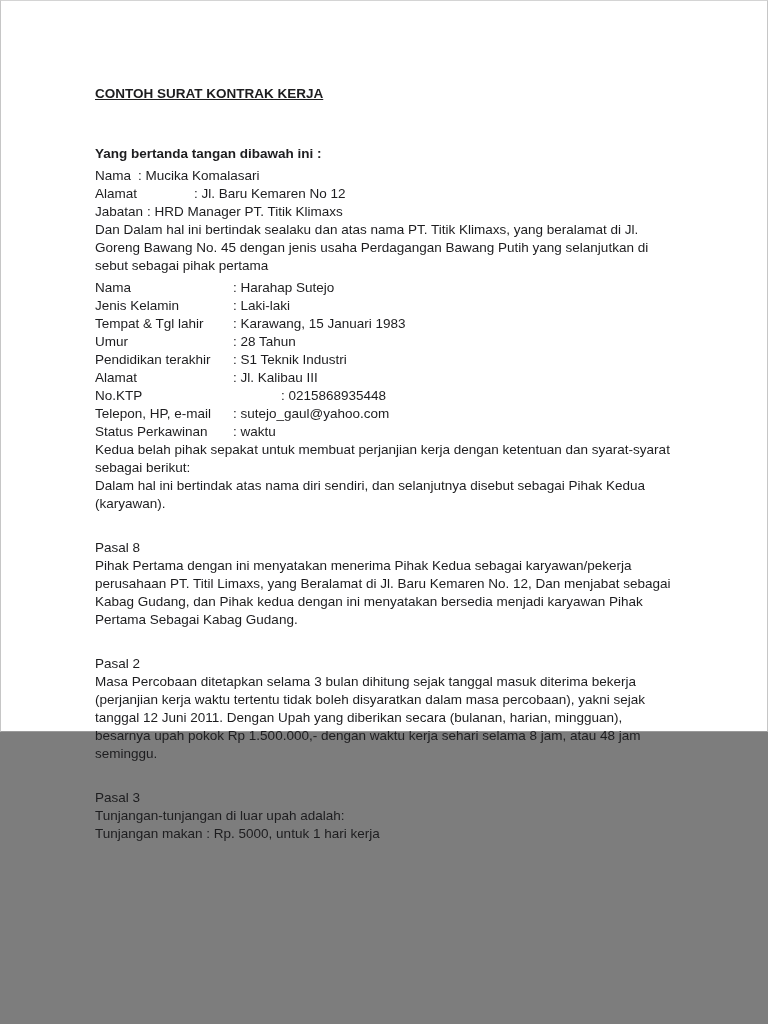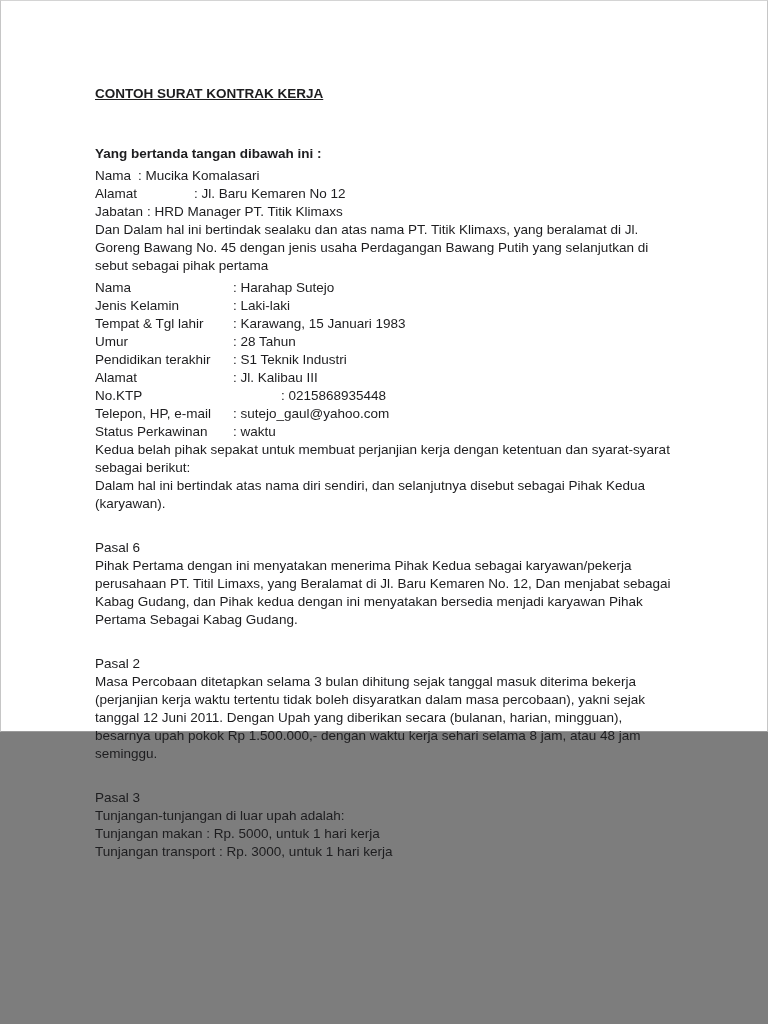--- a/index.html
+++ b/index.html
@@ -109,31 +109,30 @@
       <span class="lbl w138">Status Perkawinan</span>
       <span>: waktu</span>
     </div>
   </div>
 
   <div class="para">Kedua belah pihak sepakat untuk membuat perjanjian kerja dengan ketentuan dan syarat-syarat sebagai berikut:</div>
 
   <div class="para">Dalam hal ini bertindak atas nama diri sendiri, dan selanjutnya disebut sebagai Pihak Kedua (karyawan).</div>
 
   <div class="section">
-    <div>Pasal 6</div>
+    <div>Pasal 8</div>
     <div>Pihak Pertama dengan ini menyatakan menerima Pihak Kedua sebagai karyawan/pekerja perusahaan PT. Titil Limaxs, yang Beralamat di Jl. Baru Kemaren No. 12, Dan menjabat sebagai Kabag Gudang, dan Pihak kedua dengan ini menyatakan bersedia menjadi karyawan Pihak Pertama Sebagai Kabag Gudang.</div>
   </div>
 
   <div class="section">
     <div>Pasal 2</div>
     <div>Masa Percobaan ditetapkan selama 3 bulan dihitung sejak tanggal masuk diterima bekerja (perjanjian kerja waktu tertentu tidak boleh disyaratkan dalam masa percobaan), yakni sejak tanggal 12 Juni 2011. Dengan Upah yang diberikan secara (bulanan, harian, mingguan), besarnya upah pokok Rp 1.500.000,- dengan waktu kerja sehari selama 8 jam, atau 48 jam seminggu.</div>
   </div>
 
   <div class="section">
     <div>Pasal 3</div>
     <div>Tunjangan-tunjangan di luar upah adalah:</div>
     <div>Tunjangan makan : Rp. 5000, untuk 1 hari kerja</div>
-    <div>Tunjangan transport : Rp. 3000, untuk 1 hari kerja</div>
   </div>
 
 </div>
 
 <div class="page-gap"></div>
 
 </body></html>

